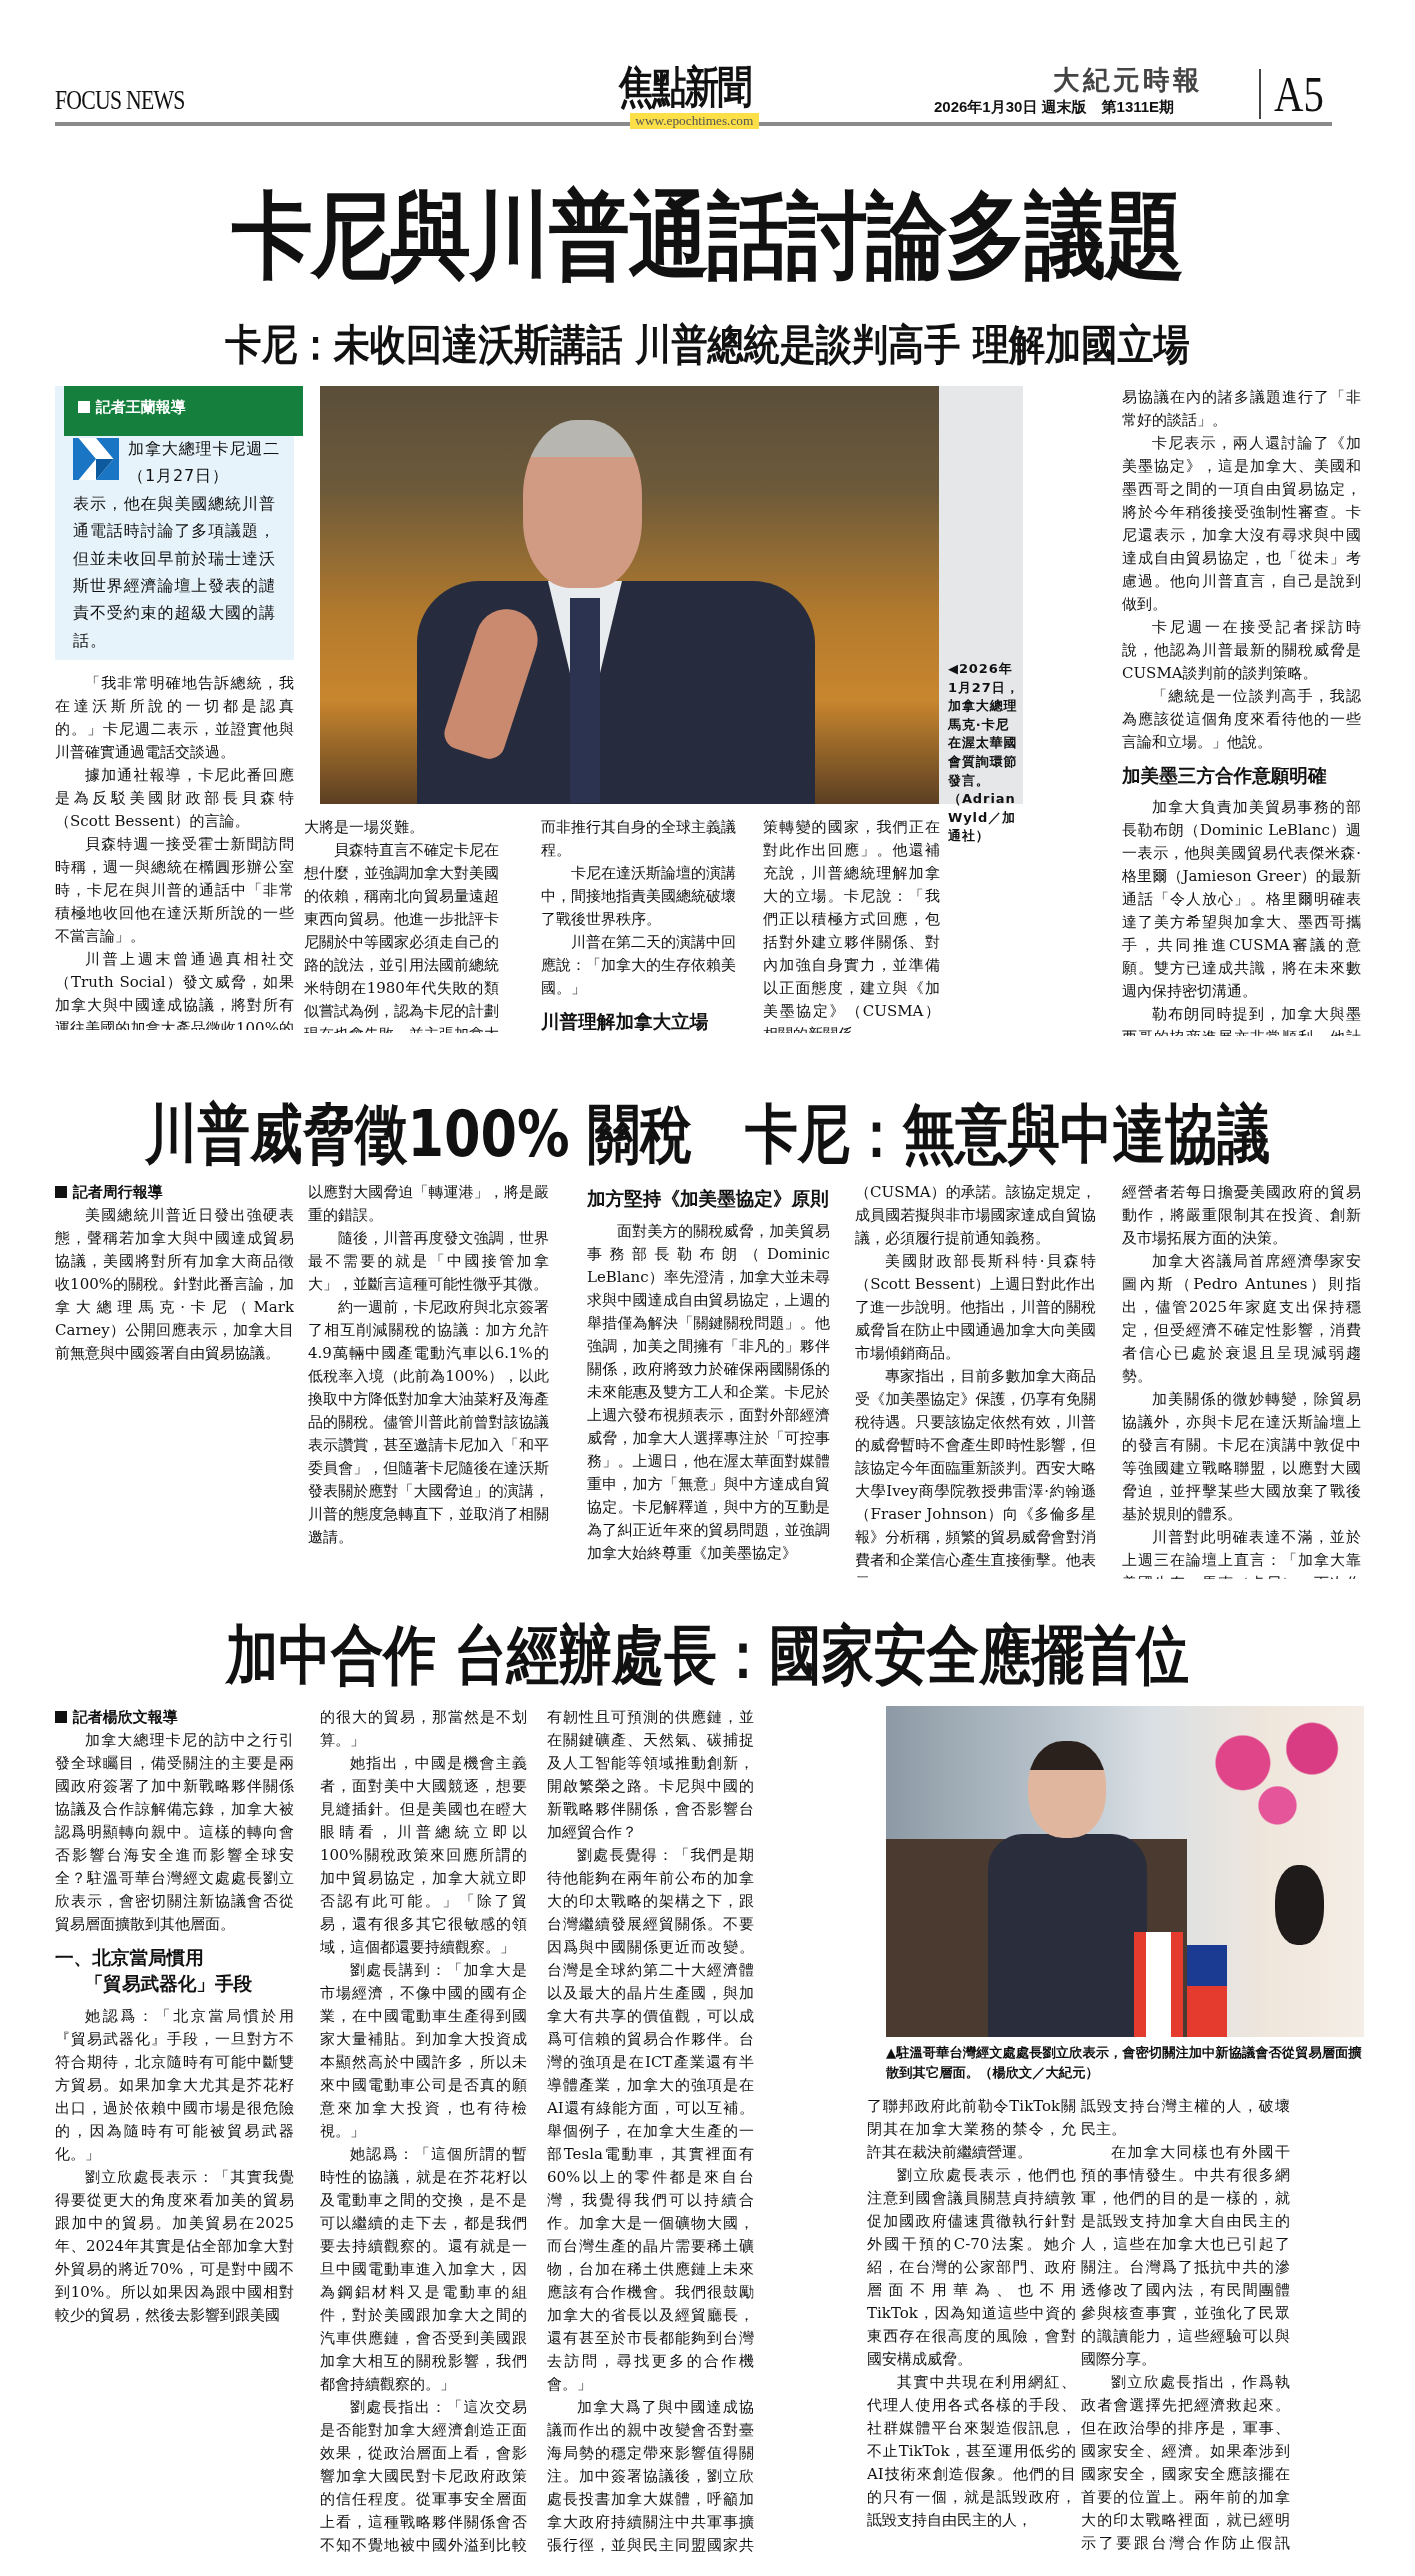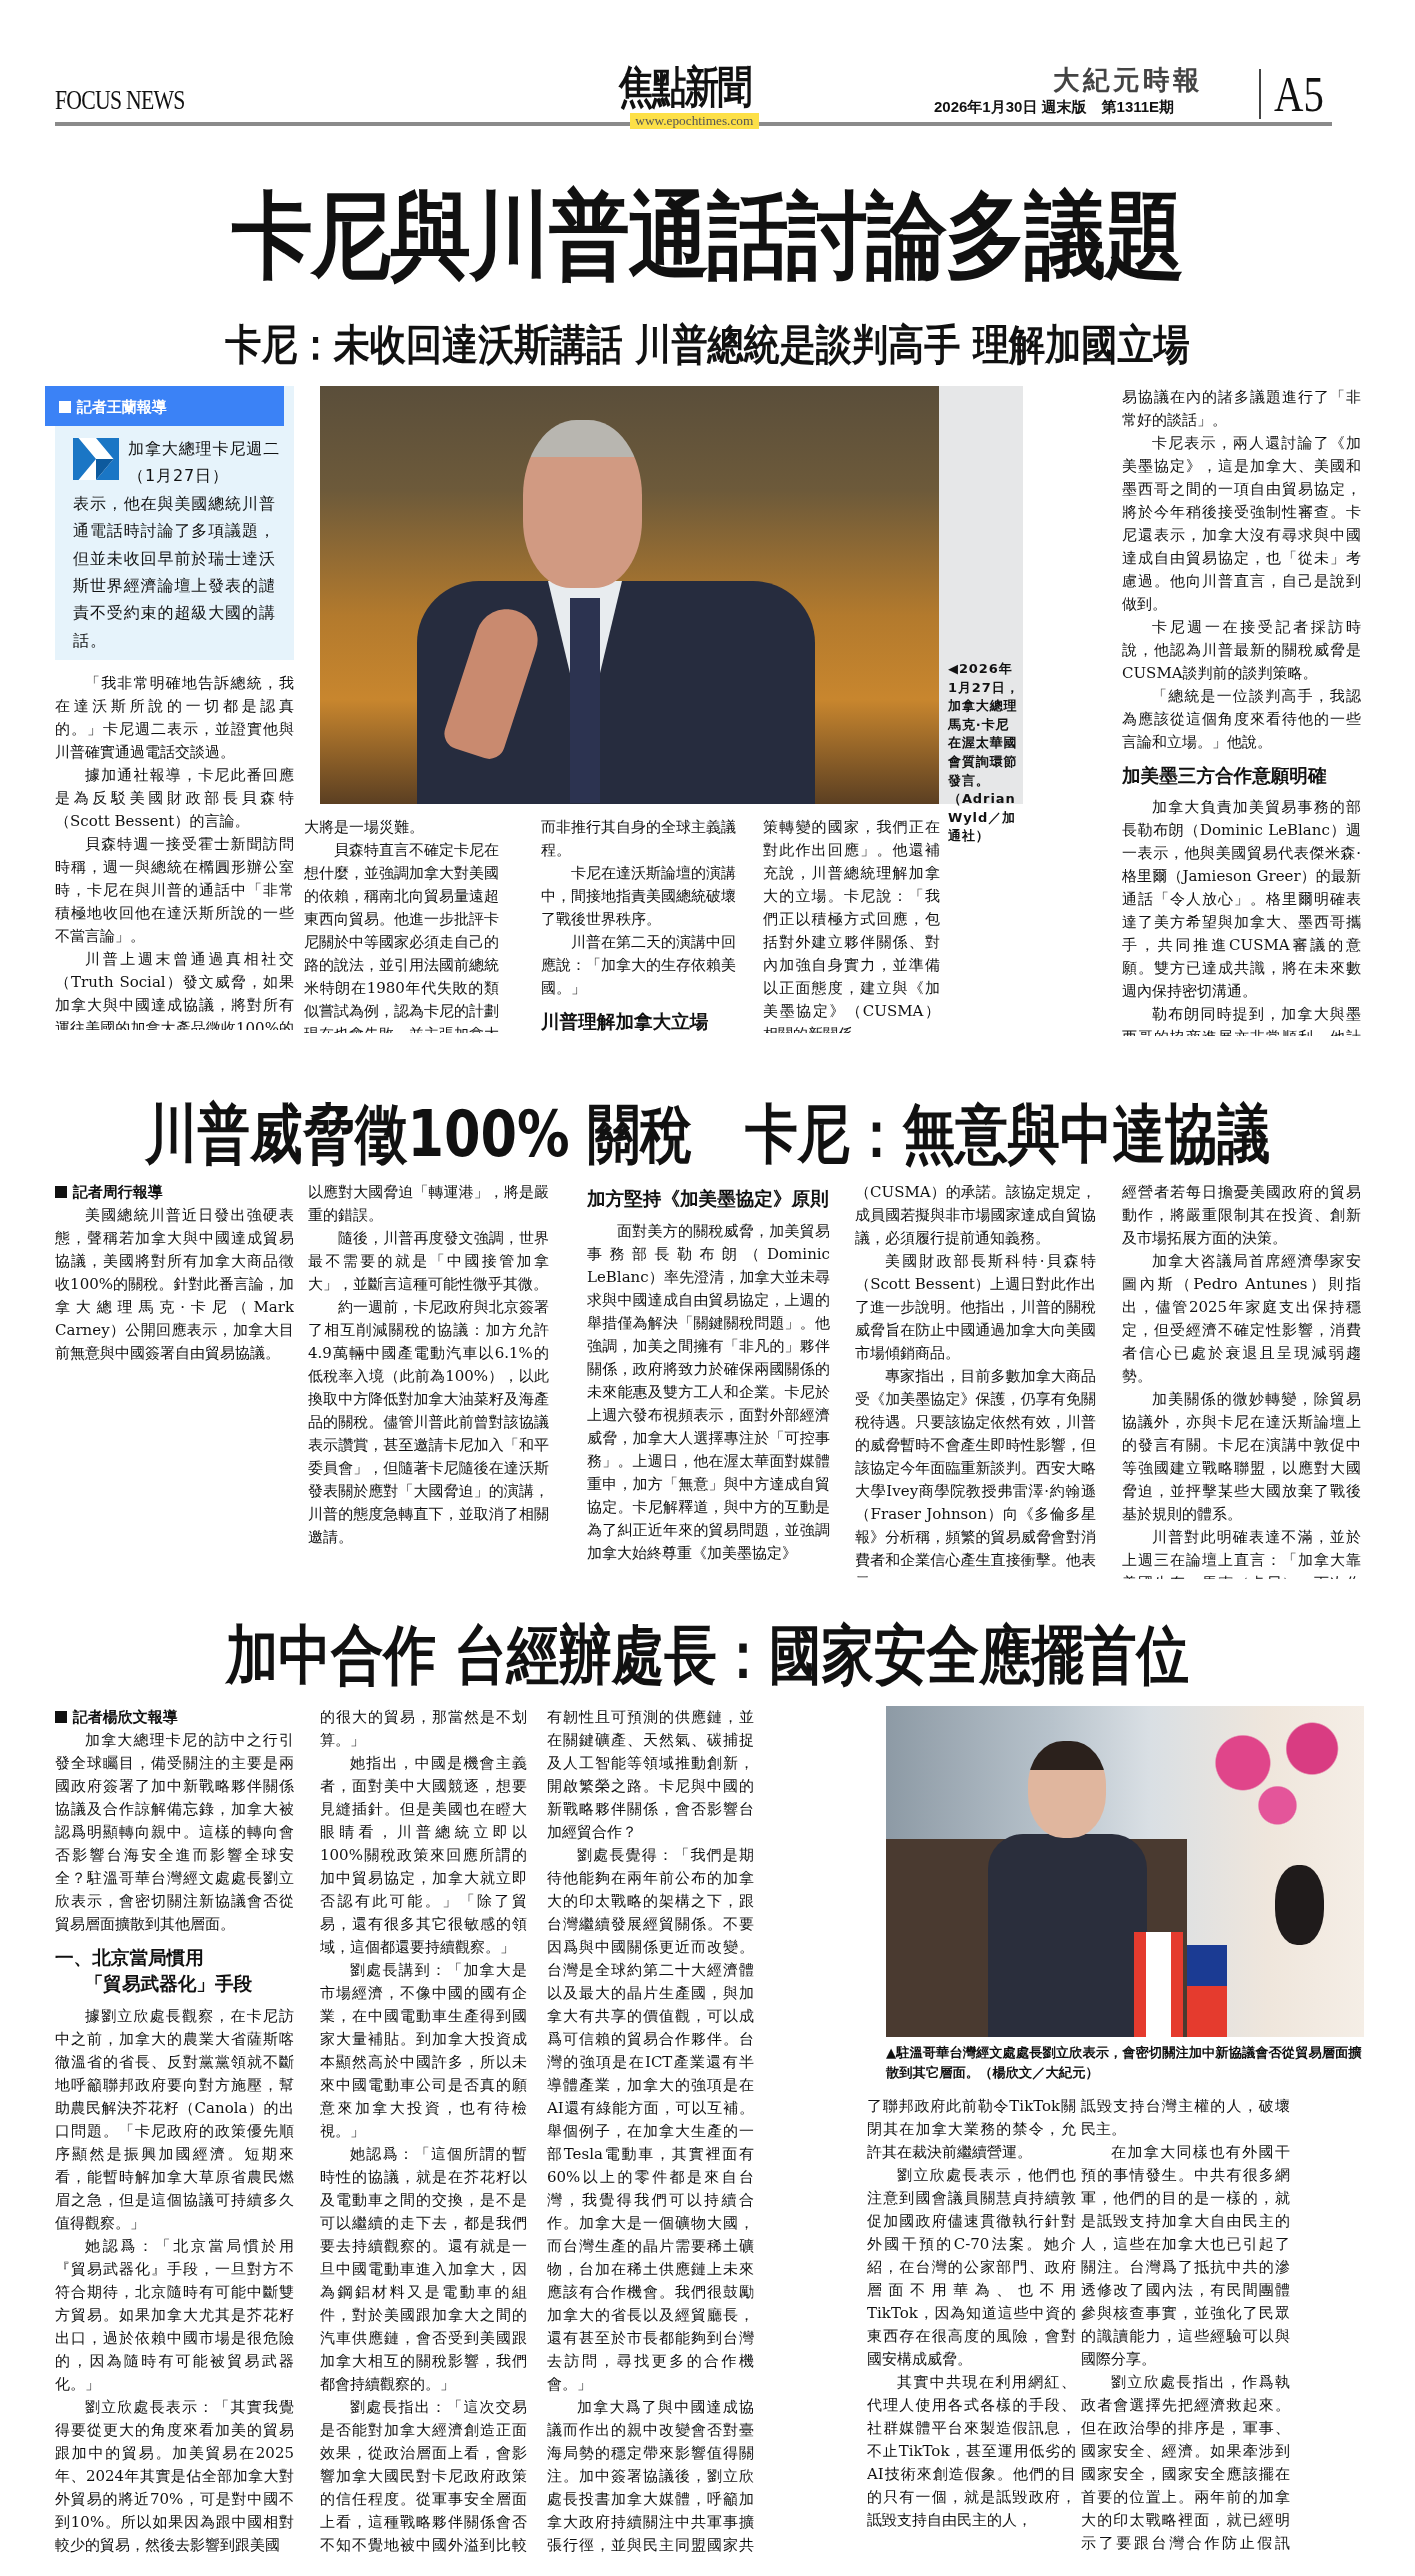--- a/index.html
+++ b/index.html
@@ -22,21 +22,21 @@
 #hl2{left:0;width:1415px;top:1091px;font-size:64px;transform:scaleX(.82)}
 #hl3{left:0;width:1415px;top:1612px;font-size:64px;transform:scaleX(.82)}
 
 .col{position:absolute;font-size:15px;line-height:23px;text-align:justify;font-family:"DejaVu Serif",serif;overflow:hidden}
 .col p{text-indent:2em}
 .col p.noind{text-indent:0}
 .sub{font-family:"DejaVu Sans",sans-serif;font-weight:bold;font-size:18.6px;line-height:26.5px;margin:8.8px 0 7px;text-indent:0!important}
 .byline{font-family:"DejaVu Sans",sans-serif;font-weight:bold;font-size:15px;line-height:23px;text-indent:0!important}
 
 #lead-box{left:55px;top:386px;width:239px;height:274px;background:#e6f3fb}
-#lead-head{left:45px;top:386px;width:239px;height:40px;background:#3b82f6;color:#fff;font-family:"DejaVu Sans",sans-serif;font-weight:bold;font-size:15px;padding:12.4px 14px}
+#lead-head{left:64px;top:386px;width:239px;height:50px;background:#15803d;color:#fff;font-family:"DejaVu Sans",sans-serif;font-weight:bold;font-size:15px;padding:12.4px 14px}
 #lead-arrow{left:73px;top:438px;width:46px;height:42px;background:#1a76c5}
 #lead-text{left:73px;top:435px;width:208px;font-family:"DejaVu Sans",sans-serif;font-size:16px;line-height:27.4px;letter-spacing:0.9px}
 #lead-text .first{display:block;padding-left:55px}
 
 #photo1{left:320px;top:386px;width:619px;height:418px;background:linear-gradient(180deg,#5a4e3a 0%,#6d5a3a 25%,#b37a2d 55%,#c8862e 75%,#5b3f22 100%)}
 #photo1 .face{position:absolute;left:203px;top:34px;width:119px;height:168px;border-radius:45% 45% 40% 40%;background:linear-gradient(#b8b6b0 0 22%,#d19a82 22%)}
 #photo1 .suit{position:absolute;left:97px;top:195px;width:398px;height:223px;background:#262c3e;border-radius:62px 62px 0 0}
 #photo1 .shirt{position:absolute;left:228px;top:195px;width:74px;height:124px;background:#e8ecef;clip-path:polygon(0 0,100% 0,60% 100%,40% 100%)}
 #photo1 .tie{position:absolute;left:250px;top:212px;width:30px;height:205px;background:#2c3350}
 #photo1 .hand{position:absolute;left:142px;top:221px;width:62px;height:150px;background:#c98a6f;border-radius:35px 35px 17.7px 17.7px;transform:rotate(18deg)}
@@ -151,21 +151,20 @@
   <p>加美關係的微妙轉變，除貿易協議外，亦與卡尼在達沃斯論壇上的發言有關。卡尼在演講中敦促中等強國建立戰略聯盟，以應對大國脅迫，並抨擊某些大國放棄了戰後基於規則的體系。</p>
   <p>川普對此明確表達不滿，並於上週三在論壇上直言：「加拿大靠美國生存，馬克（卡尼），下次你發言時要記住這一點。」◇</p>
 </div>
 
 <div class="abs hl" id="hl3">加中合作 台經辦處長：國家安全應擺首位</div>
 
 <div class="col" style="left:55px;top:1706px;width:239px;height:849px">
   <div class="byline"><span class="sq"></span><span>記者楊欣文報導</span></div>
   <p>加拿大總理卡尼的訪中之行引發全球矚目，備受關注的主要是兩國政府簽署了加中新戰略夥伴關係協議及合作諒解備忘錄，加拿大被認爲明顯轉向親中。這樣的轉向會否影響台海安全進而影響全球安全？駐溫哥華台灣經文處處長劉立欣表示，會密切關注新協議會否從貿易層面擴散到其他層面。</p>
   <div class="sub"><span>一、北京當局慣用</span><br><span style="padding-left:1.6em">「貿易武器化」手段</span></div>
-  <p>據劉立欣處長觀察，在卡尼訪中之前，加拿大的農業大省薩斯喀徹溫省的省長、反對黨黨領就不斷地呼籲聯邦政府要向對方施壓，幫助農民解決芥花籽（Canola）的出口問題。「卡尼政府的政策優先順序顯然是振興加國經濟。短期來看，能暫時解加拿大草原省農民燃眉之急，但是這個協議可持續多久值得觀察。」</p>
   <p>她認爲：「北京當局慣於用『貿易武器化』手段，一旦對方不符合期待，北京隨時有可能中斷雙方貿易。如果加拿大尤其是芥花籽出口，過於依賴中國市場是很危險的，因為隨時有可能被貿易武器化。」</p>
   <p>劉立欣處長表示：「其實我覺得要從更大的角度來看加美的貿易跟加中的貿易。加美貿易在2025年、2024年其實是佔全部加拿大對外貿易的將近70%，可是對中國不到10%。所以如果因為跟中國相對較少的貿易，然後去影響到跟美國</p>
 </div>
 <div class="col" style="left:320px;top:1706px;width:207px;height:849px">
   <p class="noind">的很大的貿易，那當然是不划算。」</p>
   <p>她指出，中國是機會主義者，面對美中大國競逐，想要見縫插針。但是美國也在瞪大眼睛看，川普總統立即以100%關稅政策來回應所謂的加中貿易協定，加拿大就立即否認有此可能。」「除了貿易，還有很多其它很敏感的領域，這個都還要持續觀察。」</p>
   <p>劉處長講到：「加拿大是市場經濟，不像中國的國有企業，在中國電動車生產得到國家大量補貼。到加拿大投資成本顯然高於中國許多，所以未來中國電動車公司是否真的願意來加拿大投資，也有待檢視。」</p>
   <p>她認爲：「這個所謂的暫時性的協議，就是在芥花籽以及電動車之間的交換，是不是可以繼續的走下去，都是我們要去持續觀察的。還有就是一旦中國電動車進入加拿大，因為鋼鋁材料又是電動車的組件，對於美國跟加拿大之間的汽車供應鏈，會否受到美國跟加拿大相互的關稅影響，我們都會持續觀察的。」</p>
   <p>劉處長指出：「這次交易是否能對加拿大經濟創造正面效果，從政治層面上看，會影響加拿大國民對卡尼政府政策的信任程度。從軍事安全層面上看，這種戰略夥伴關係會否不知不覺地被中國外溢到比較敏感的軍事安全資訊的分享，這是美方所關注的。」</p>
 

